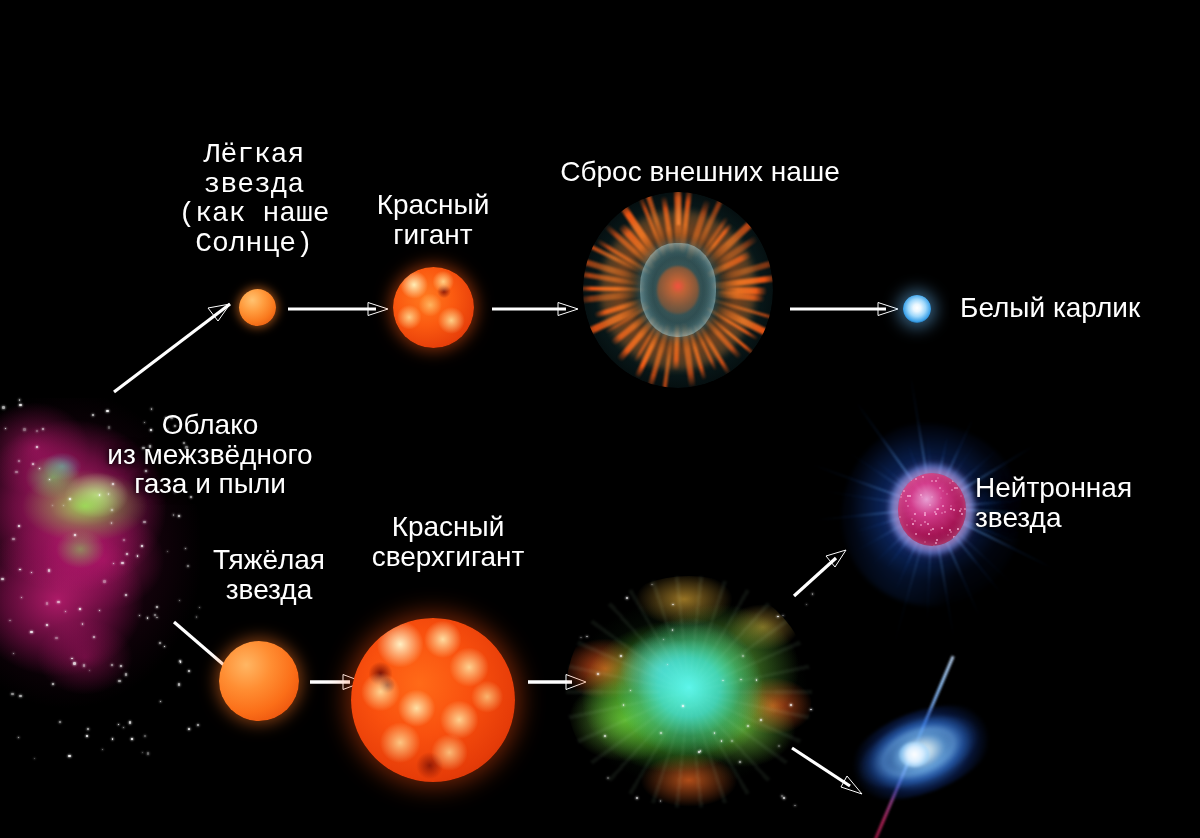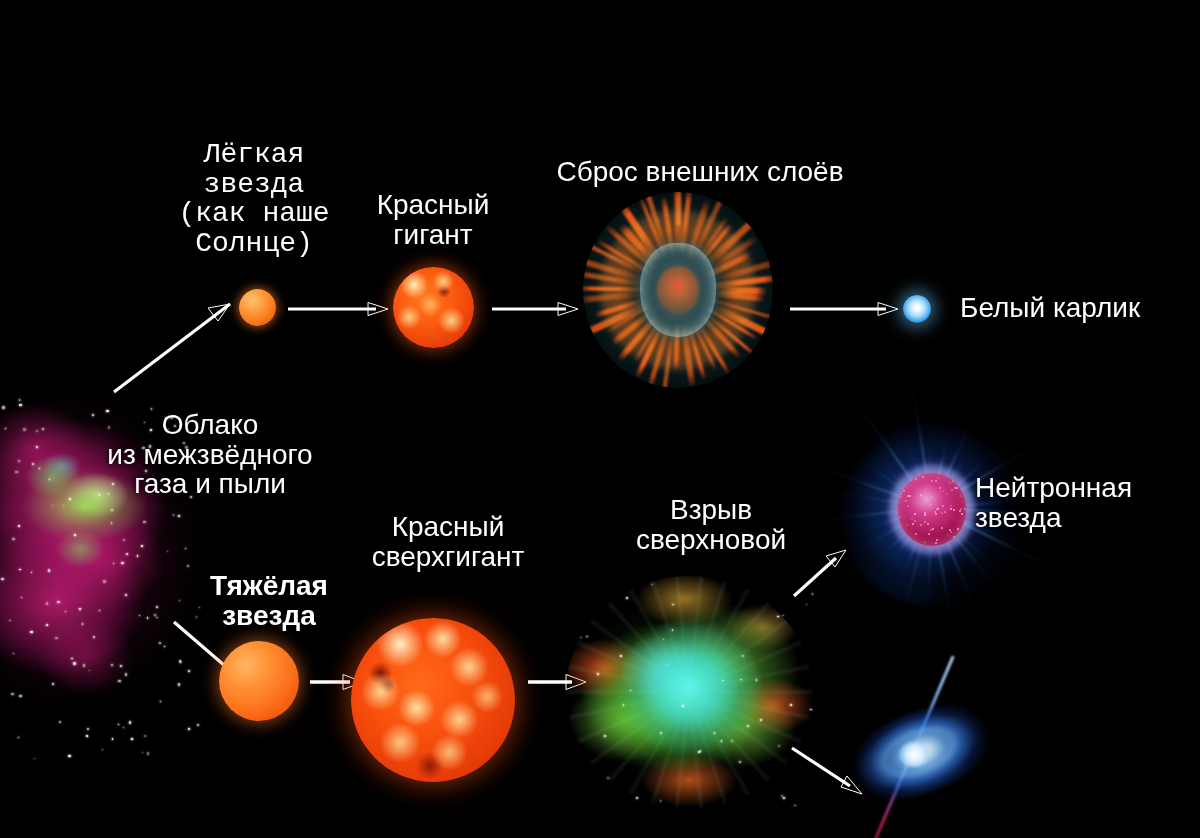--- a/index.html
+++ b/index.html
@@ -433,21 +433,21 @@
   <div class="lbl" style="left:345px; top:190px; width:176px;">Красный
 гигант</div>
 
   <svg class="arrowsvg" style="left:288px; top:296px;" width="104" height="26" viewBox="0 0 104 26">
     <line x1="0" y1="13" x2="88" y2="13" stroke-width="3.2"></line>
     <path d="M100 13 L80 6.5 L80 19.5 Z" fill="#fff" stroke="none"></path>
   </svg>
 
   <div class="sphere" id="red-giant" style="left:393px; top:267px; width:81px; height:81px;"></div>
 
-  <div class="lbl" style="left:500px; top:157px; width:400px;">Сброс внешних слоёв</div>
+  <div class="lbl" style="left:500px; top:157px; width:400px;">Сброс внешних наше</div>
 
   <svg class="arrowsvg" style="left:492px; top:296px;" width="90" height="26" viewBox="0 0 90 26">
     <line x1="0" y1="13" x2="74" y2="13" stroke-width="3.2"></line>
     <path d="M86 13 L66 6.5 L66 19.5 Z" fill="#fff" stroke="none"></path>
   </svg>
 
   <div id="planetary-nebula" style="left:583px; top:192px; width:190px; height:196px;">
     <div id="pn-disk"></div>
     <div id="pn-rays">
         <i style="height: 47.4939px; transform: rotate(1.90033deg) translateY(33.5203px); opacity: 0.83; width: 5.1px;"></i>
@@ -507,21 +507,21 @@
   </svg>
 
   <div class="sphere" id="white-dwarf" style="left:903px; top:295px; width:28px; height:28px;"></div>
 
   <div class="lbl" style="left:60px; top:410px; width:300px;">Облако
 из межзвёдного
 газа и пыли</div>
 
   <div class="lbl" style="left:960px; top:293px; width:240px; text-align:left;">Белый карлик</div>
 
-  <div class="lbl" style="left:176px; top:571px; width:186px;font-weight:bold;">Тяжёлая
+  <div class="lbl" style="left:176px; top:545px; width:186px;">Тяжёлая
 звезда</div>
 
   <svg class="arrowsvg" style="left:170px; top:618px;" width="84" height="72" viewBox="0 0 84 72">
     <line x1="4" y1="4" x2="62" y2="54" stroke-width="3.2"></line>
     <path d="M73 63 L52 55 L58 44 Z" fill="#fff" stroke="none"></path>
   </svg>
 
   <div class="sphere" id="heavy-star" style="left:219px; top:641px; width:80px; height:80px;"></div>
 
   <svg class="arrowsvg" style="left:310px; top:669px;" width="56" height="26" viewBox="0 0 56 26">
@@ -532,22 +532,20 @@
   <div class="lbl" style="left:330px; top:512px; width:236px;">Красный
 сверхгигант</div>
 
   <div class="sphere" id="red-supergiant" style="left:351px; top:618px; width:164px; height:164px;"></div>
 
   <svg class="arrowsvg" style="left:528px; top:669px;" width="62" height="26" viewBox="0 0 62 26">
     <line x1="0" y1="13" x2="44" y2="13" stroke-width="3.4"></line>
     <path d="M58 13 L38 5.5 L38 20.5 Z" fill="#fff" stroke="none"></path>
   </svg>
 
-  <div class="lbl" style="left:586px; top:495px; width:250px;">Взрыв
-сверхновой</div>
 
   <div id="crab" style="left:566px; top:576px; width:246px; height:232px;">
     <div id="crab-body"></div>
     <div id="crab-fil"></div>
     <div class="starfield" id="crab-stars">
         <i style="left: 53.72%; top: 75.54%; opacity: 0.8;"></i>
         <i style="left: 42.96%; top: 22.84%; opacity: 0.66;"></i>
         <i style="left: 25.95%; top: 49.09%; opacity: 0.77;"></i>
         <i style="left: 21.93%; top: 34.16%; opacity: 0.8;"></i>
         <i style="left: 63.5%; top: 44.74%; opacity: 0.55;"></i>

